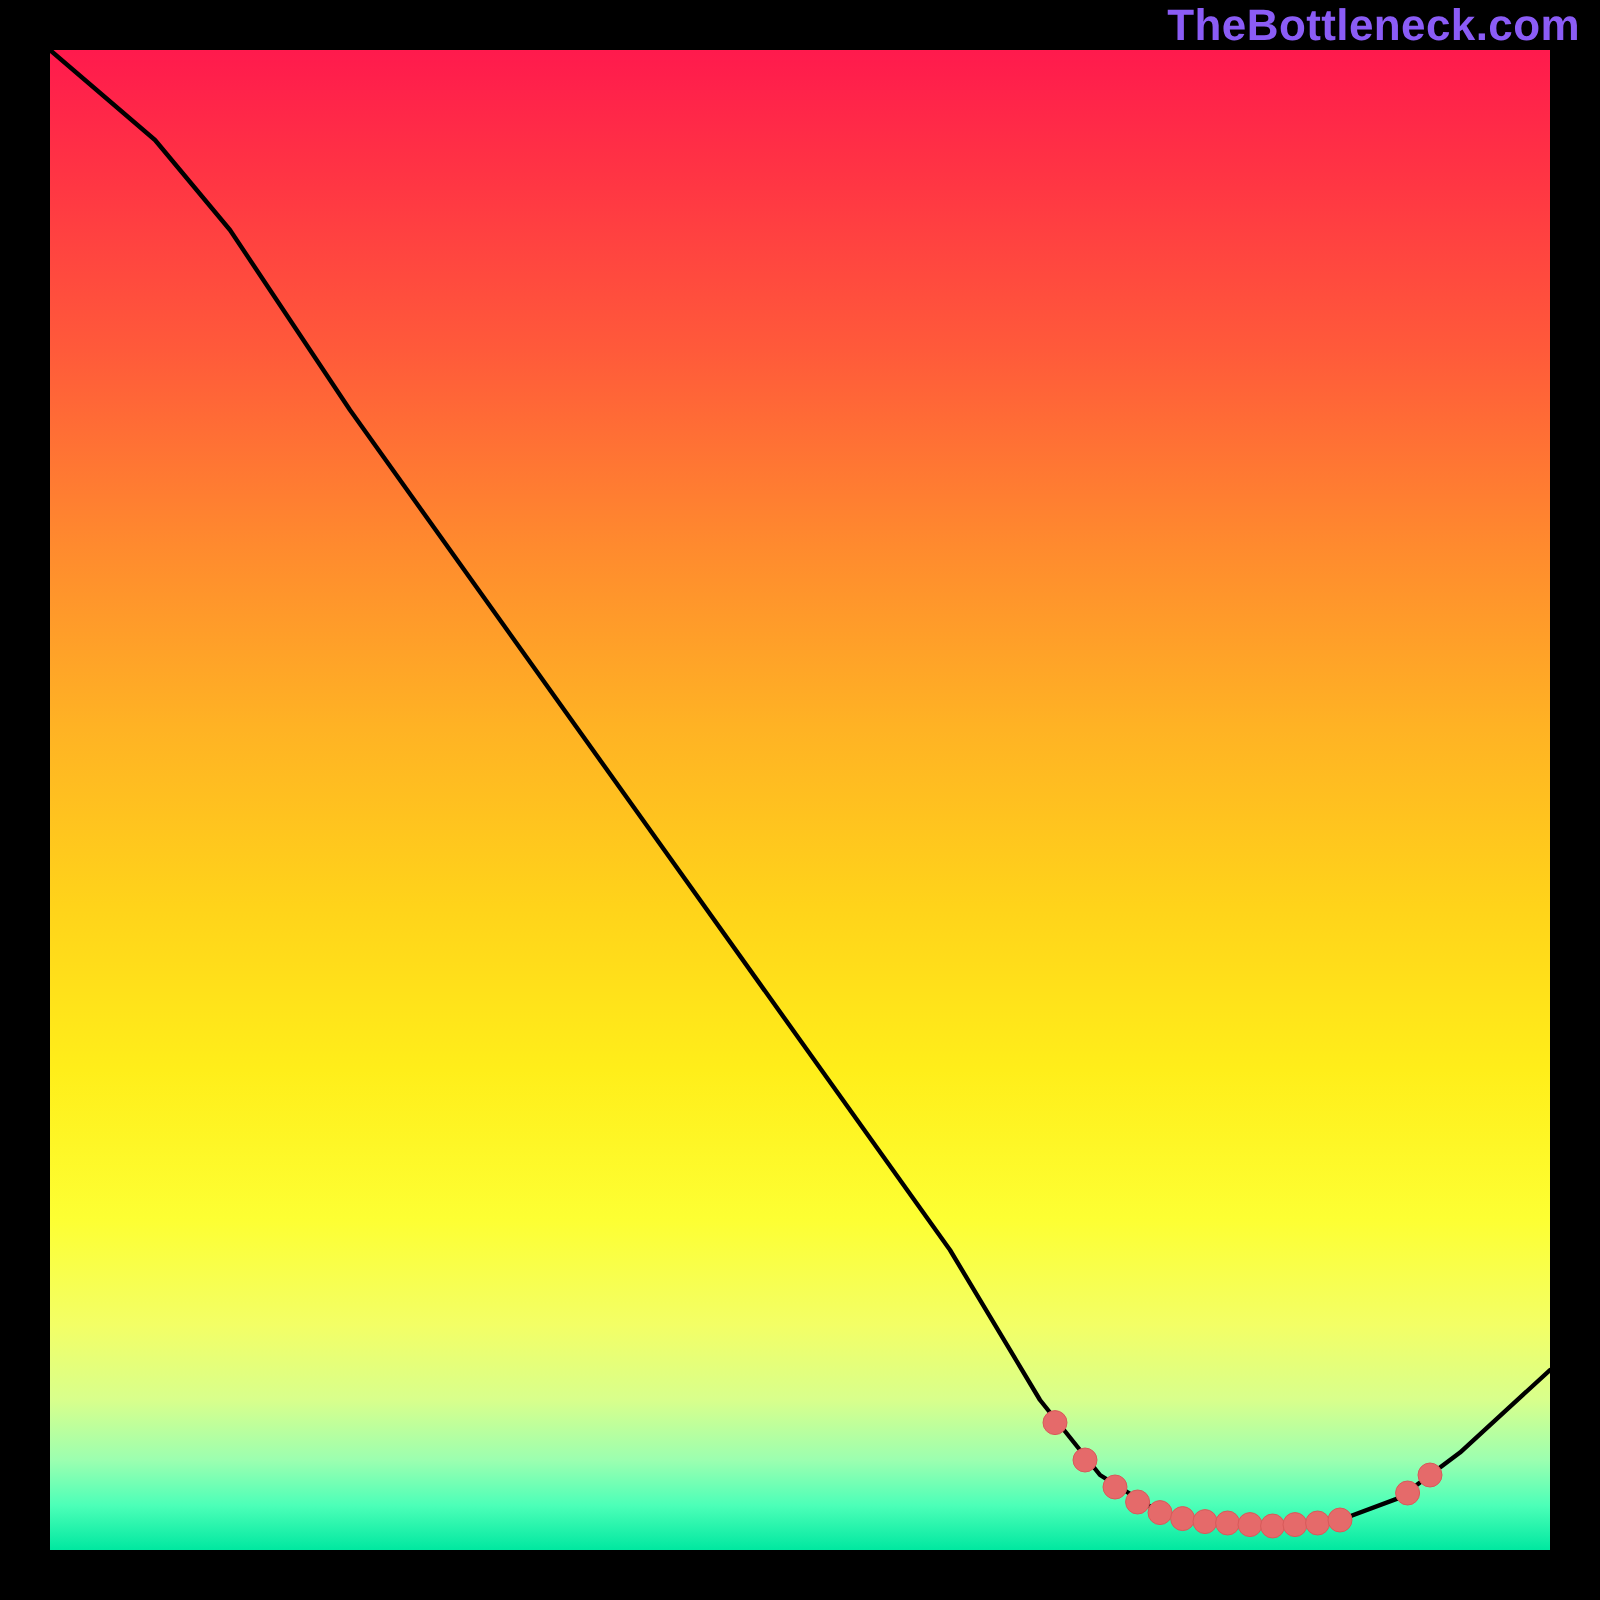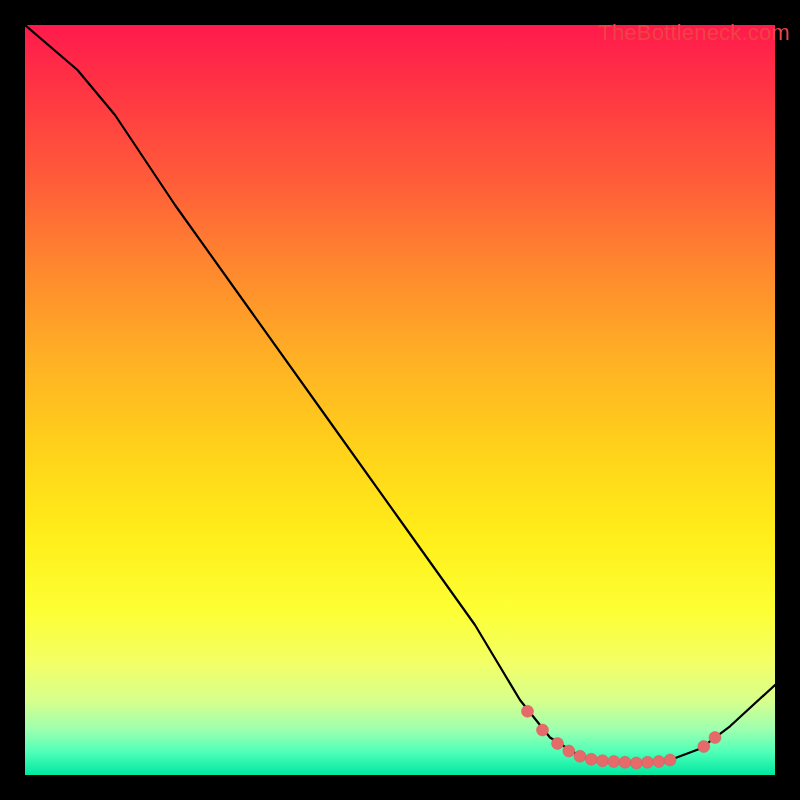--- a/index.html
+++ b/index.html
@@ -28,25 +28,25 @@
       #fdff33 78%,
       #f3ff66 85%,
       #d8ff8c 90%,
       #9cffb0 94%,
       #4dffb8 97%,
       #00e8a0 100%
     );
   }
   .watermark {
     position: absolute;
-    top: 20px;
+    top: 0;
     right: 10px;
-    color: #ef4444;
+    color: #8b5cf6;
     font-size: 22px;
-    font-weight: 400;
+    font-weight: 700;
     letter-spacing: 0.2px;
   }
   svg.curve {
     position: absolute;
     left: 0;
     top: 0;
     width: 750px;
     height: 750px;
     pointer-events: none;
   }

